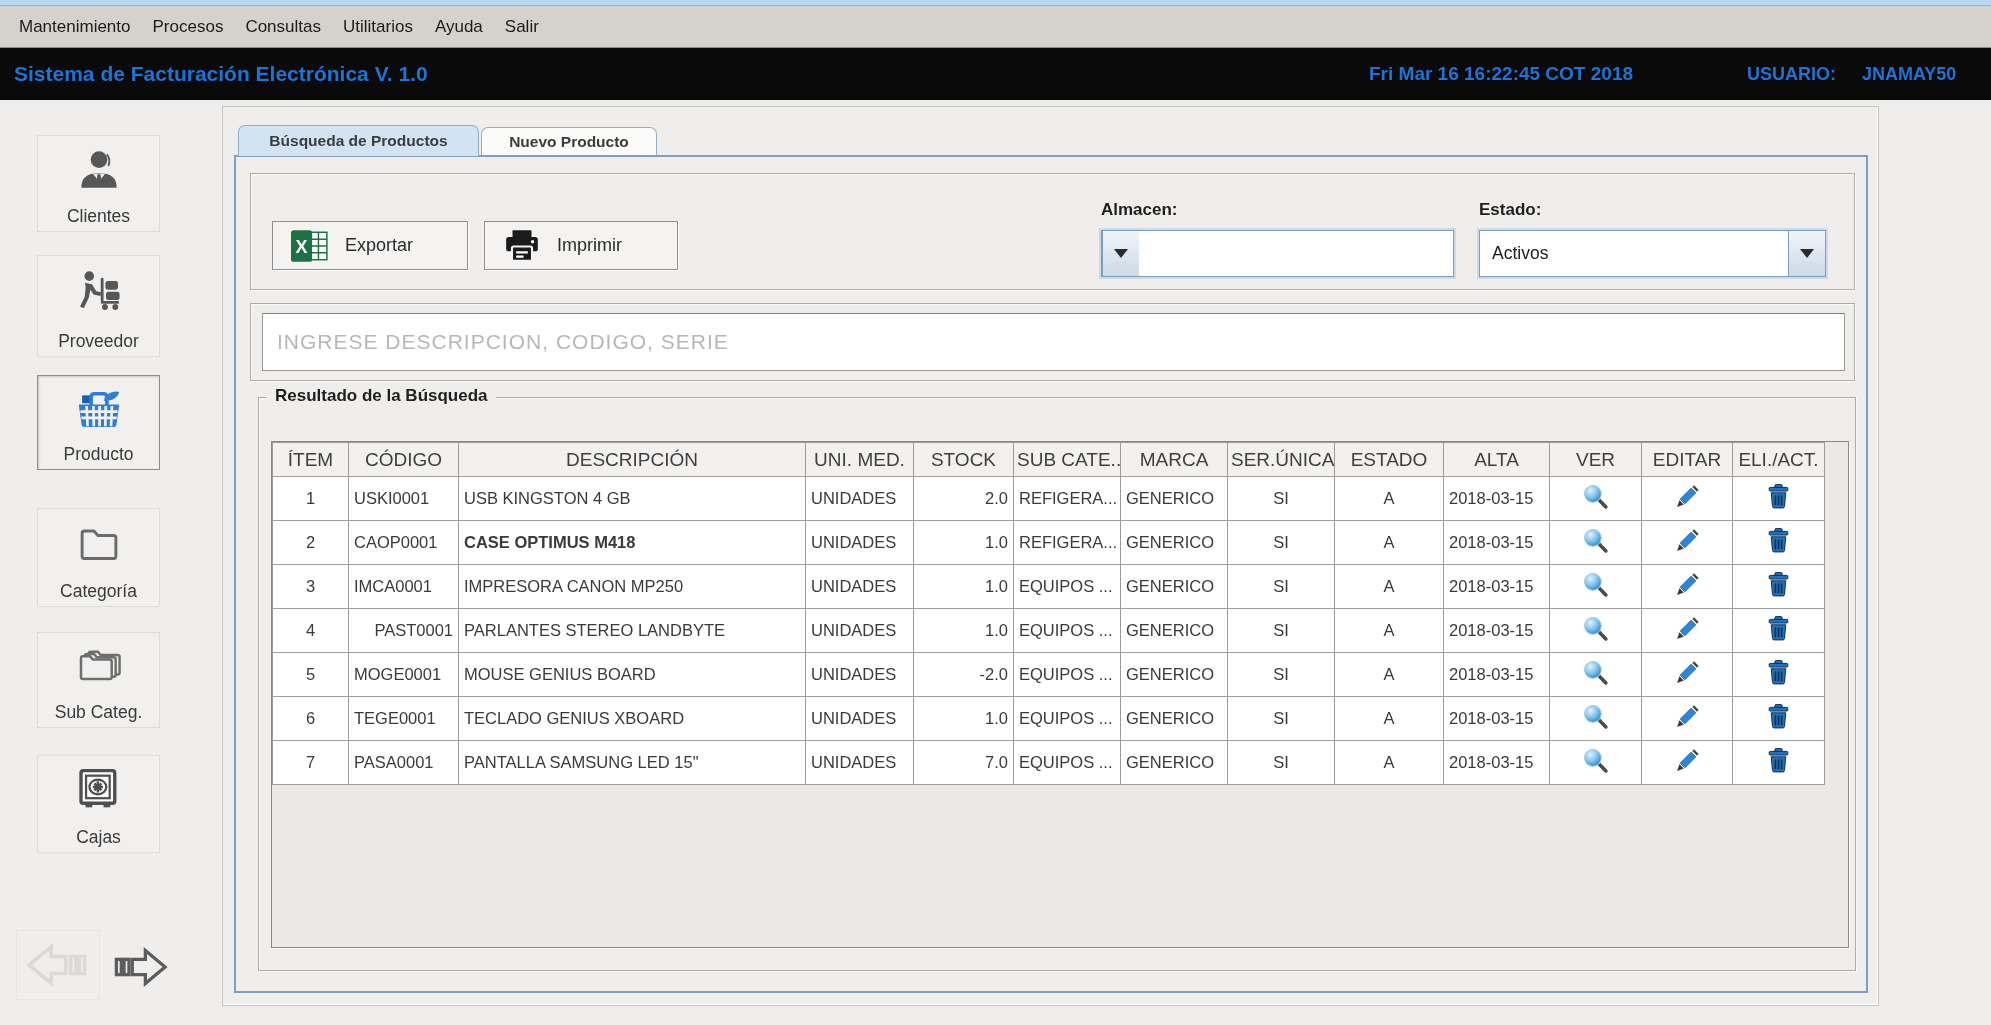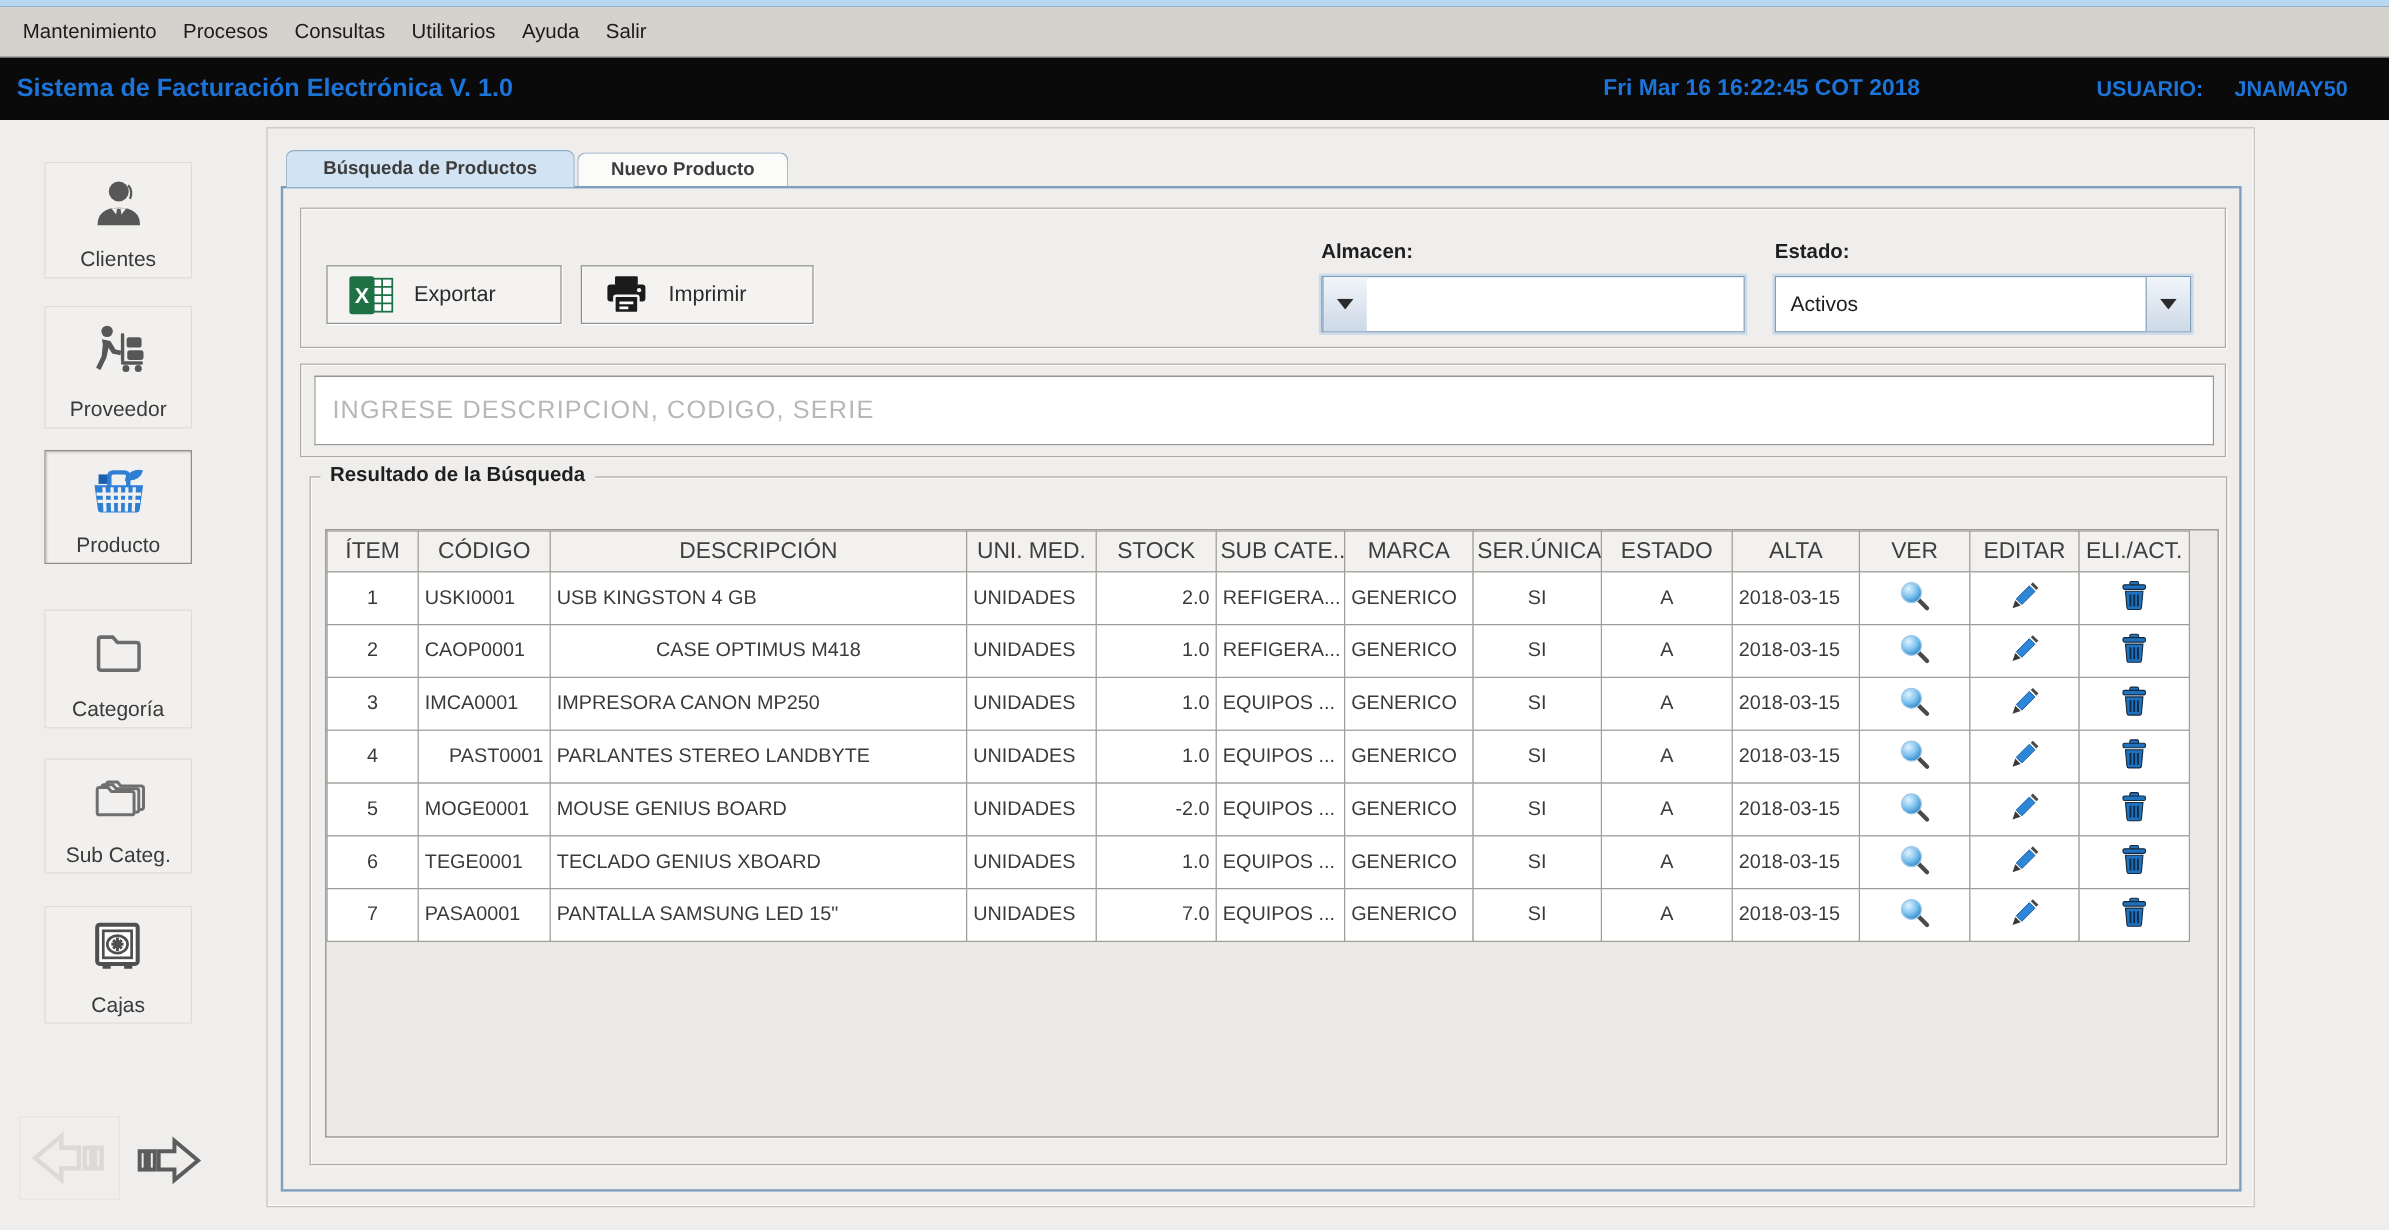--- a/index.html
+++ b/index.html
@@ -11,21 +11,21 @@
 
   
   .menubar { position:absolute; left:0; top:6px; width:100%; height:42px; background:#d5d2cd;
              border-bottom:1px solid #8f8d89; display:flex; align-items:center; padding-left:8px; }
   .menu-item { padding:0 11px; font-size:17px; color:#1b1b1b; line-height:41px; cursor:default; }
 
   
   .titlebar { position:absolute; left:0; top:48px; width:100%; height:52px; background:#0a0a0a; }
   .titlebar span { position:absolute; top:0; line-height:52px; font-weight:bold; color:#1d74d8; white-space:nowrap; }
   .tb-title { left:14px; font-size:21px; }
-  .tb-date  { left:1336px; font-size:19px; }
+  .tb-date  { left:1369px; font-size:19px; }
   .tb-userl { left:1747px; font-size:18px; }
   .tb-userv { left:1862px; font-size:18px; }
 
   
   .side-btn { position:absolute; left:37px; width:123px; background:#f1f0ee; border:1px solid #dedcd8;
               display:flex; flex-direction:column; align-items:center; justify-content:flex-end;
               padding-bottom:4px; cursor:pointer; }
   .side-btn .ic { flex:1; display:flex; align-items:center; justify-content:center; }
   .side-btn .lbl { font-size:17.5px; color:#3a3a3a; }
   .side-btn.selected { border:1px solid #8f8d89; box-shadow:inset 1px 1px 2px #c9c7c3; }
@@ -330,21 +330,21 @@
                         <rect x="4" y="4.2" width="18" height="3.6" rx="1.2"></rect>
                         <path d="M6 9.4 h14 l-1.2 13.2 a1.6 1.6 0 0 1 -1.6 1.4 H8.8 a1.6 1.6 0 0 1 -1.6 -1.4 Z"></path>
                       </g>
                       <path d="M10 12 v9.5 M13 12 v9.5 M16 12 v9.5" stroke="#0d2f4d" stroke-width="1.6"></path>
                     </svg>
                   </span></td>
               </tr>
               <tr>
                 <td style="text-align: center;">2</td>
                 <td style="text-align: left;">CAOP0001</td>
-                <td style="text-align: center;">CASE OPTIMUS M418</td>
+                <td style="text-align: left; font-weight: bold;">CASE OPTIMUS M418</td>
                 <td style="text-align: left;">UNIDADES</td>
                 <td style="text-align: right;">1.0</td>
                 <td style="text-align: left;">REFIGERA...</td>
                 <td style="text-align: left;">GENERICO</td>
                 <td style="text-align: center;">SI</td>
                 <td style="text-align: center;">A</td>
                 <td style="text-align: left;">2018-03-15</td>
                 <td style="text-align: center;"><span class="act-ico">
                     <svg width="27" height="27" viewBox="0 0 26 26">
                       <line x1="16" y1="16" x2="23" y2="23" stroke="#4a4a4a" stroke-width="3.4" stroke-linecap="round"></line>
@@ -399,21 +399,21 @@
                         <rect x="9.5" y="1.5" width="7" height="3.4" rx="1.2"></rect>
                         <rect x="4" y="4.2" width="18" height="3.6" rx="1.2"></rect>
                         <path d="M6 9.4 h14 l-1.2 13.2 a1.6 1.6 0 0 1 -1.6 1.4 H8.8 a1.6 1.6 0 0 1 -1.6 -1.4 Z"></path>
                       </g>
                       <path d="M10 12 v9.5 M13 12 v9.5 M16 12 v9.5" stroke="#0d2f4d" stroke-width="1.6"></path>
                     </svg>
                   </span></td>
               </tr>
               <tr>
                 <td style="text-align: center;">4</td>
-                <td style="text-align: center; padding-left: 25px;">PAST0001</td>
+                <td style="text-align: right; padding-left: 25px;">PAST0001</td>
                 <td style="text-align: left;">PARLANTES STEREO LANDBYTE</td>
                 <td style="text-align: left;">UNIDADES</td>
                 <td style="text-align: right;">1.0</td>
                 <td style="text-align: left;">EQUIPOS ...</td>
                 <td style="text-align: left;">GENERICO</td>
                 <td style="text-align: center;">SI</td>
                 <td style="text-align: center;">A</td>
                 <td style="text-align: left;">2018-03-15</td>
                 <td style="text-align: center;"><span class="act-ico">
                     <svg width="27" height="27" viewBox="0 0 26 26">

